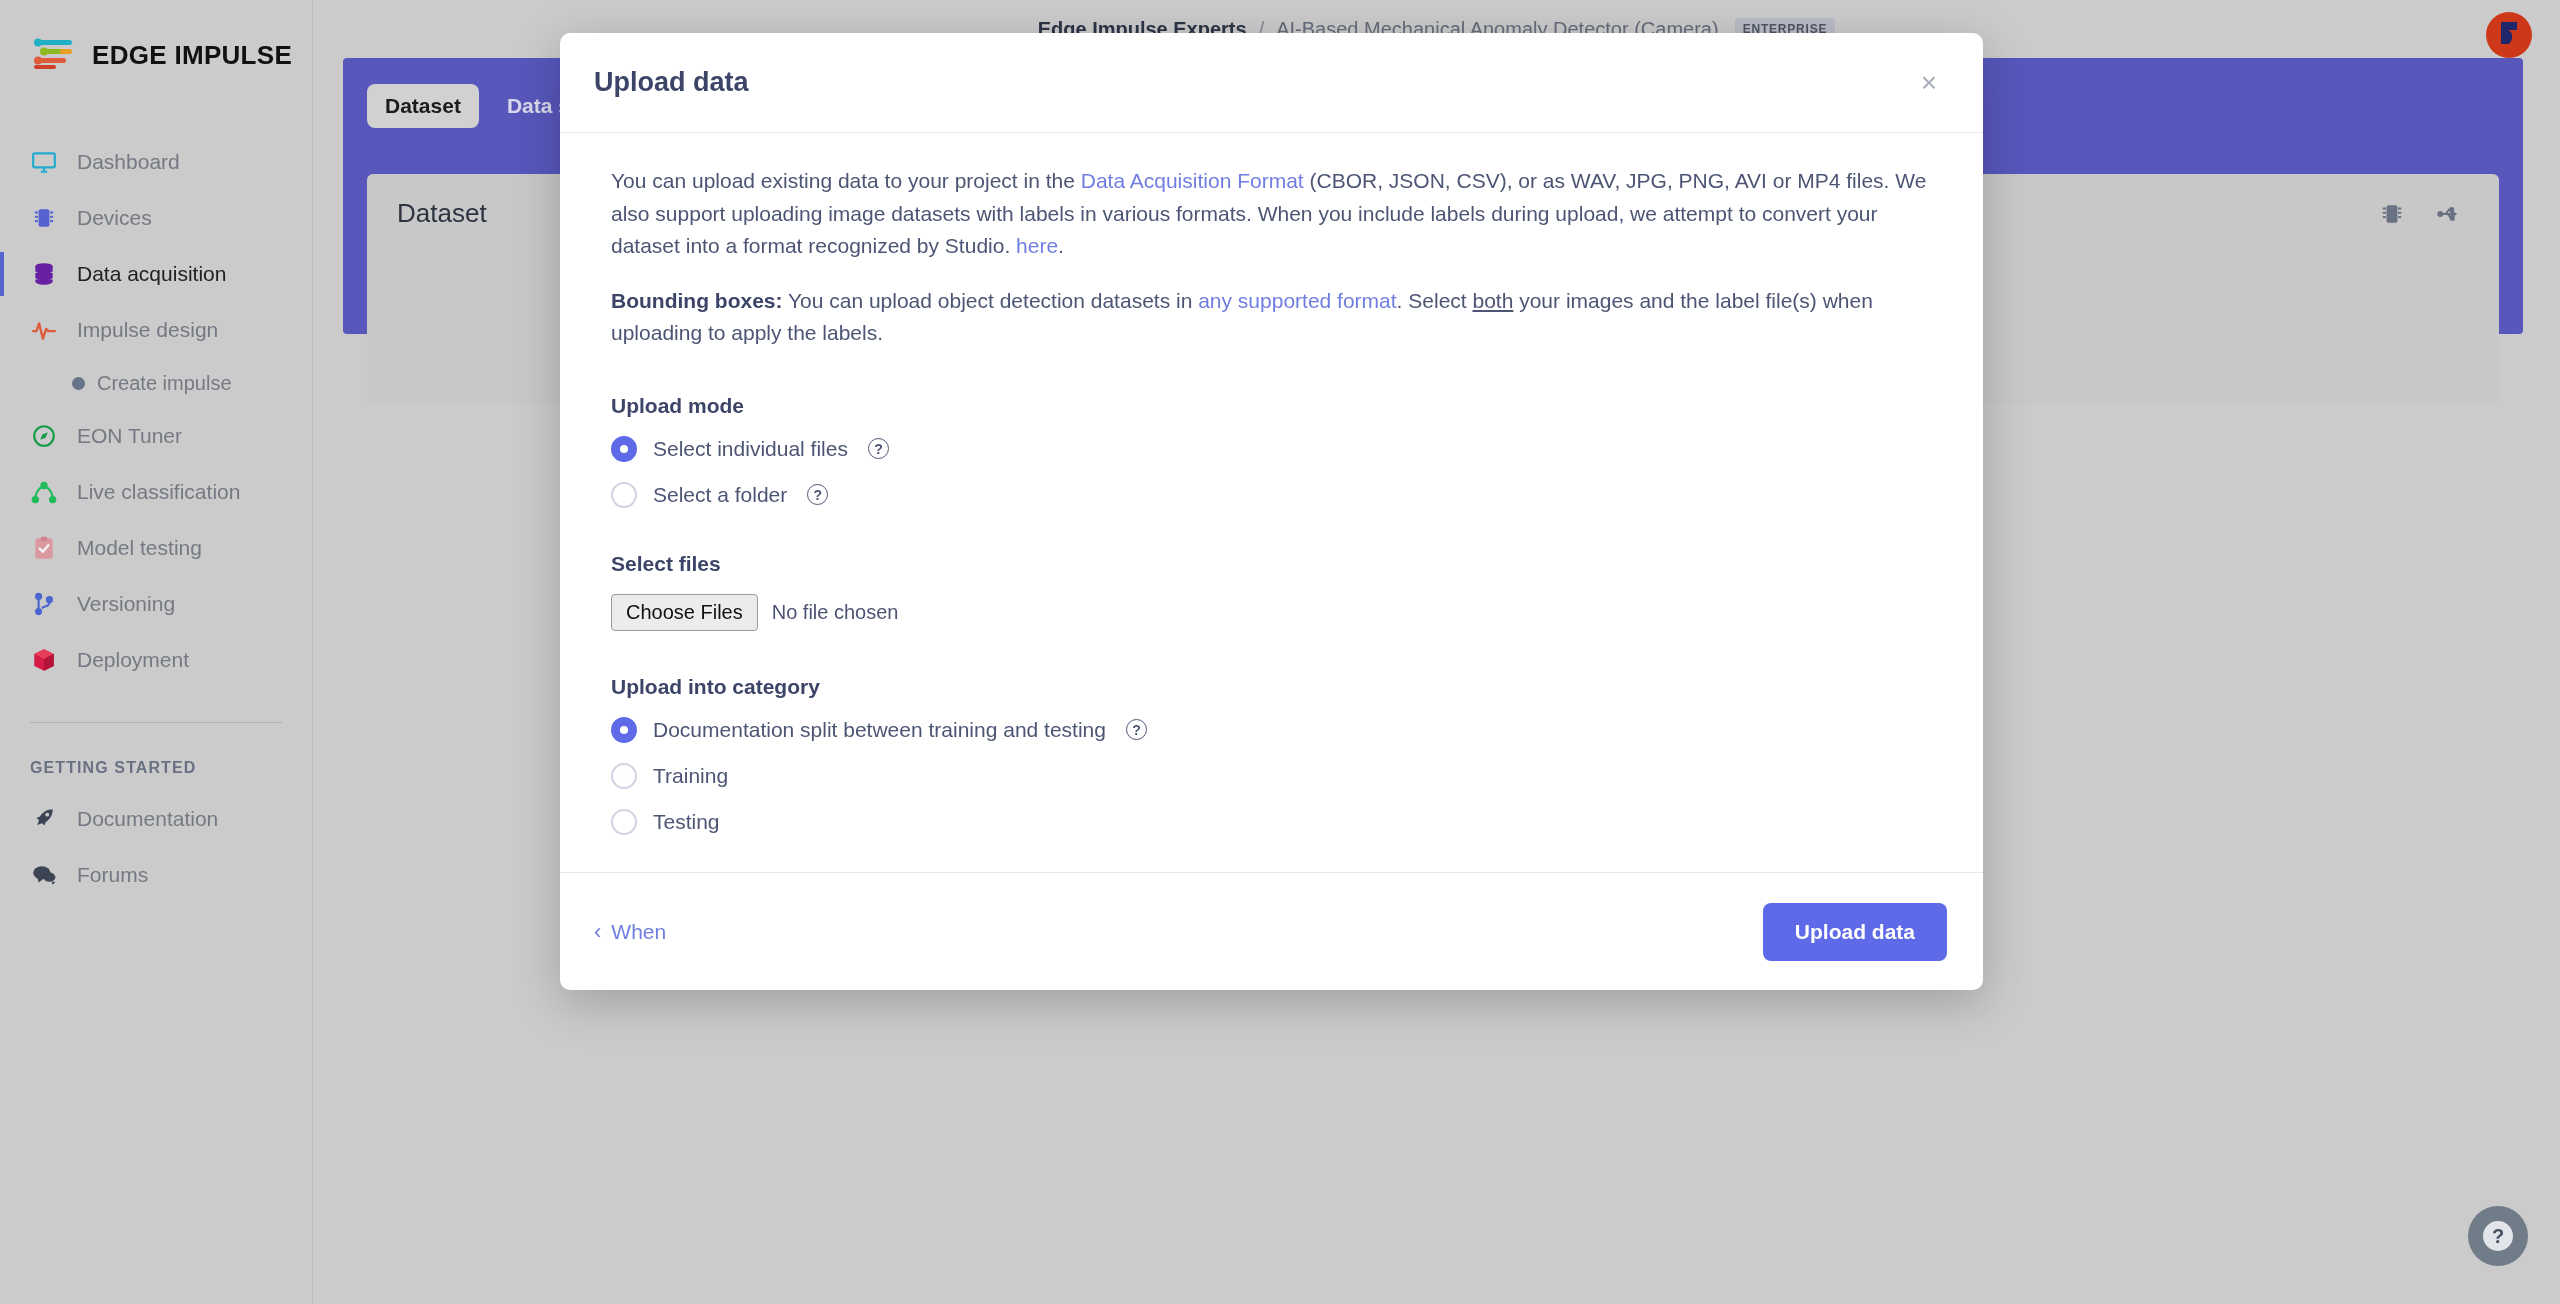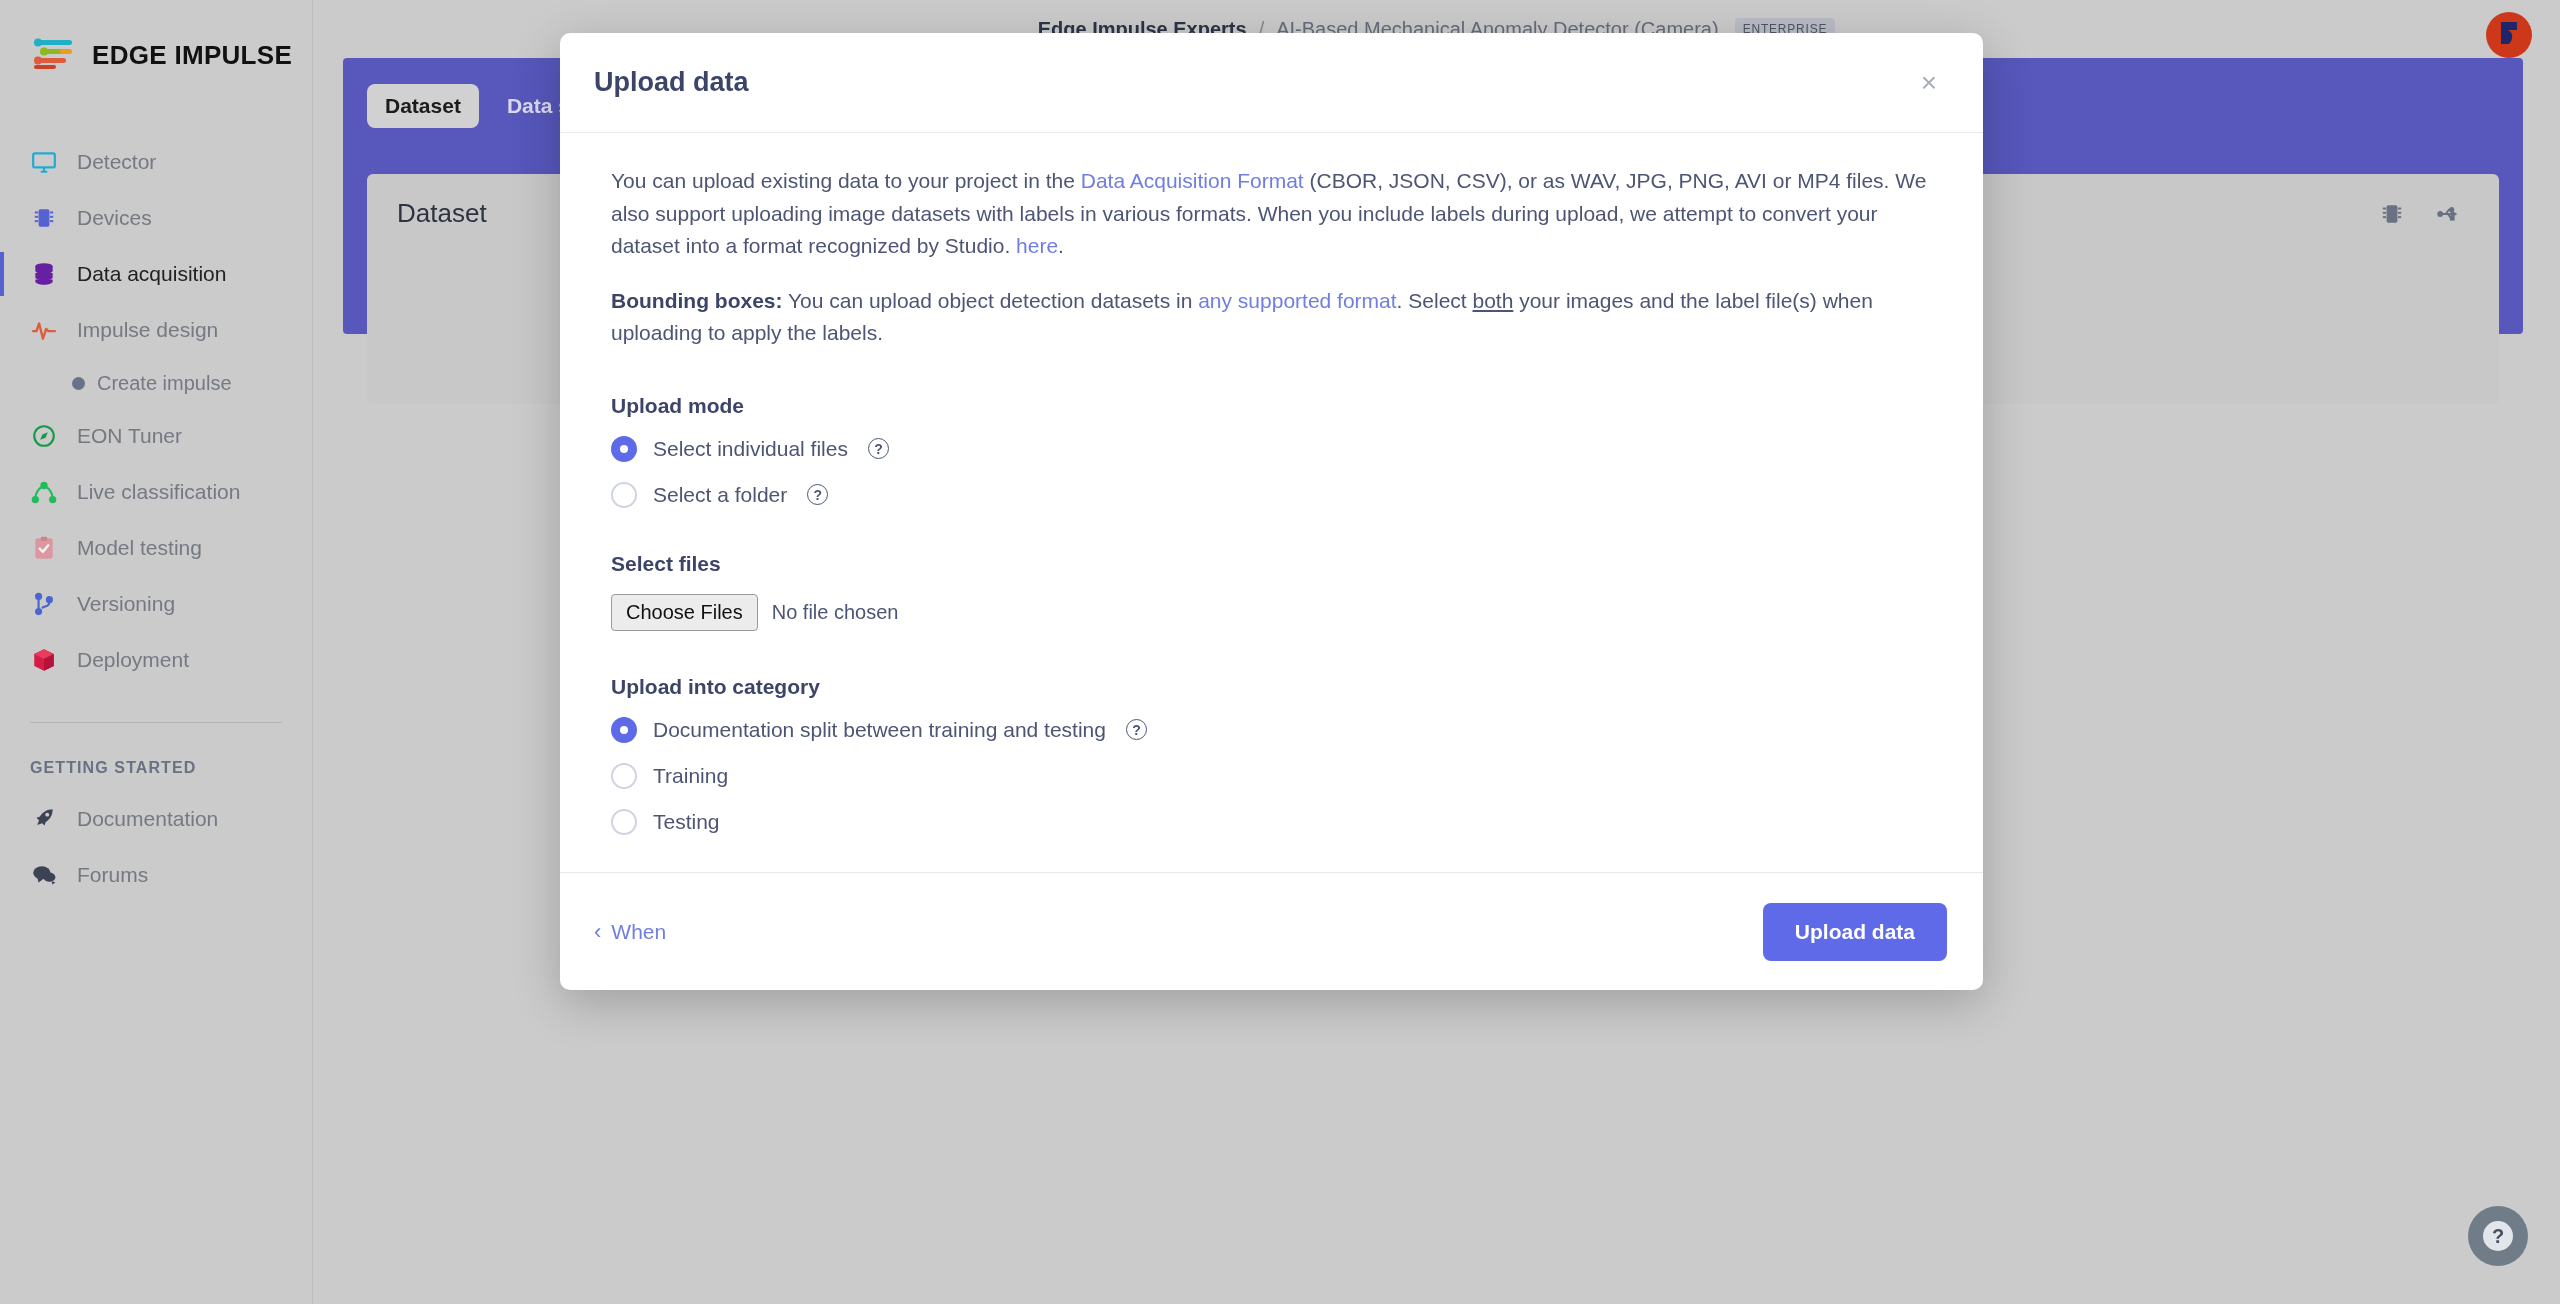--- a/index.html
+++ b/index.html
@@ -73,21 +73,21 @@
   .topbar {
     height: 58px; display: flex; align-items: center; justify-content: center;
     position: relative;
   }
   .crumbs { display: flex; align-items: center; gap: 12px; font-size: 20px; }
   .crumb-org { font-weight: bold; color: #2d3748; }
   .crumb-sep { color: #8a8f99; }
   .crumb-proj { color: #6a7180; }
   .badge-enterprise {
     background: #c3c7cf; color: #53596a;
-    font-size: 12px; font-weight: normal; letter-spacing: .8px;
+    font-size: 12px; font-weight: bold; letter-spacing: .8px;
     padding: 4px 8px; border-radius: 4px; margin-left: 4px;
   }
   .avatar {
     position: absolute; right: 28px; top: 12px;
     width: 46px; height: 46px; border-radius: 50%;
     background: #d93a1a; overflow: hidden;
     display: flex; align-items: center; justify-content: center;
   }
 
   .purple-band {
@@ -237,21 +237,21 @@
 
     <nav class="nav">
 
       <div class="nav-item">
         <span class="ni-icon">
           <svg width="26" height="26" viewBox="0 0 24 24" fill="none" stroke="#23b4d8" stroke-width="2">
             <rect x="2" y="4" width="20" height="13" rx="1.5"></rect>
               <path d="M9 21h6M12 17v4"></path>
           </svg>
         </span>
-        <span class="ni-label">Detector</span>
+        <span class="ni-label">Dashboard</span>
       </div>
 
       <div class="nav-item">
         <span class="ni-icon">
           <svg width="26" height="26" viewBox="0 0 24 24" fill="#5a67d8">
             <rect x="7" y="4" width="10" height="16" rx="1.6"></rect>
             <g fill="#5a67d8">
               <rect x="3.5" y="6" width="3" height="1.8"></rect>
                 <rect x="3.5" y="10" width="3" height="1.8"></rect>
               <rect x="3.5" y="14" width="3" height="1.8"></rect>

